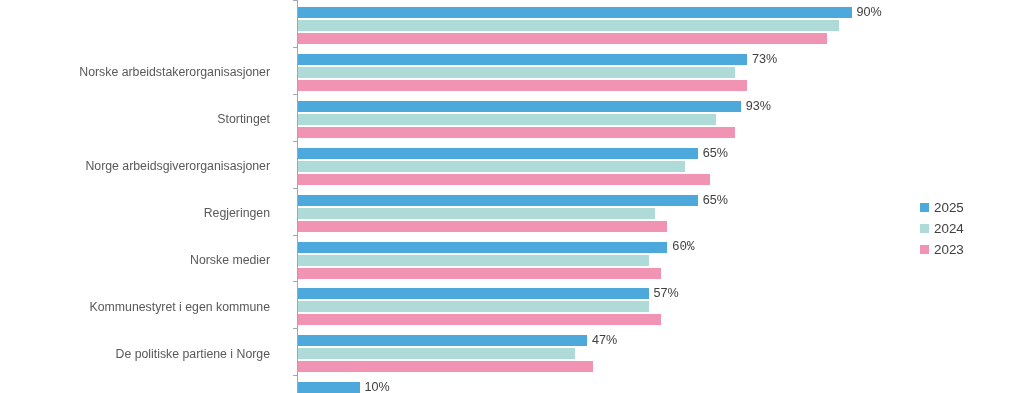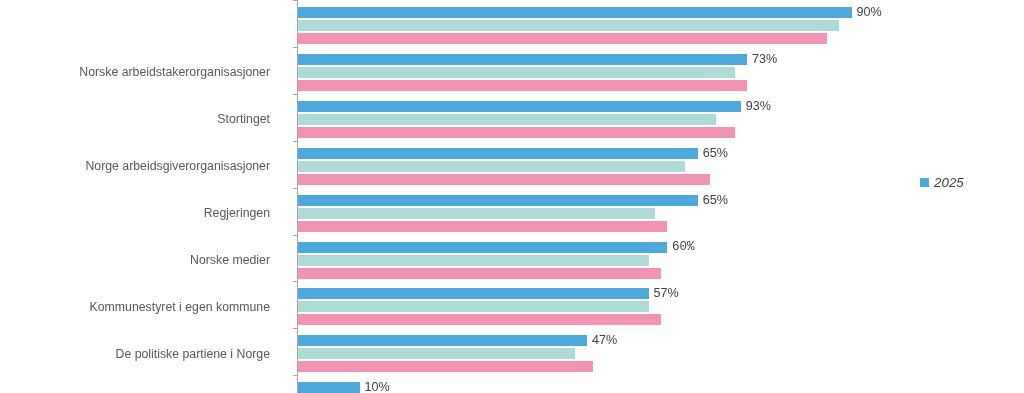--- a/index.html
+++ b/index.html
@@ -74,23 +74,22 @@
     color: #404040;
     font-size: 12.6px;
     line-height: 12px;
     white-space: nowrap;
   }
 
   
   .legend {
     position: absolute;
     left: 920px;
-    top: 172px;
+    top: 197px;
     width: 100px;
-    font-style: italic;
   }
   .legend-row {
     display: flex;
     align-items: center;
     height: 21px;
   }
   .legend-swatch {
     width: 9px;
     height: 9px;
     margin-right: 5px;
@@ -162,15 +161,23 @@
       <div class="axis-tick" style="top: 375.2px;"></div>
       <div class="bar y2025" style="top: 382.2px; width: 61.5px; background: rgb(77, 168, 220);"></div>
       <div class="bar-label" style="left: 67.5px; top: 381.2px;">10%</div>
     </div>
 
   <div class="legend">
       <div class="legend-row">
         <span class="legend-swatch" style="background: rgb(77, 168, 220);"></span>
         <span class="legend-text">2025</span>
       </div>
+      <div class="legend-row">
+        <span class="legend-swatch" style="background: rgb(174, 219, 215);"></span>
+        <span class="legend-text">2024</span>
+      </div>
+      <div class="legend-row">
+        <span class="legend-swatch" style="background: rgb(241, 147, 178);"></span>
+        <span class="legend-text">2023</span>
+      </div>
     </div>
 
 </div>
 
 </body></html>

